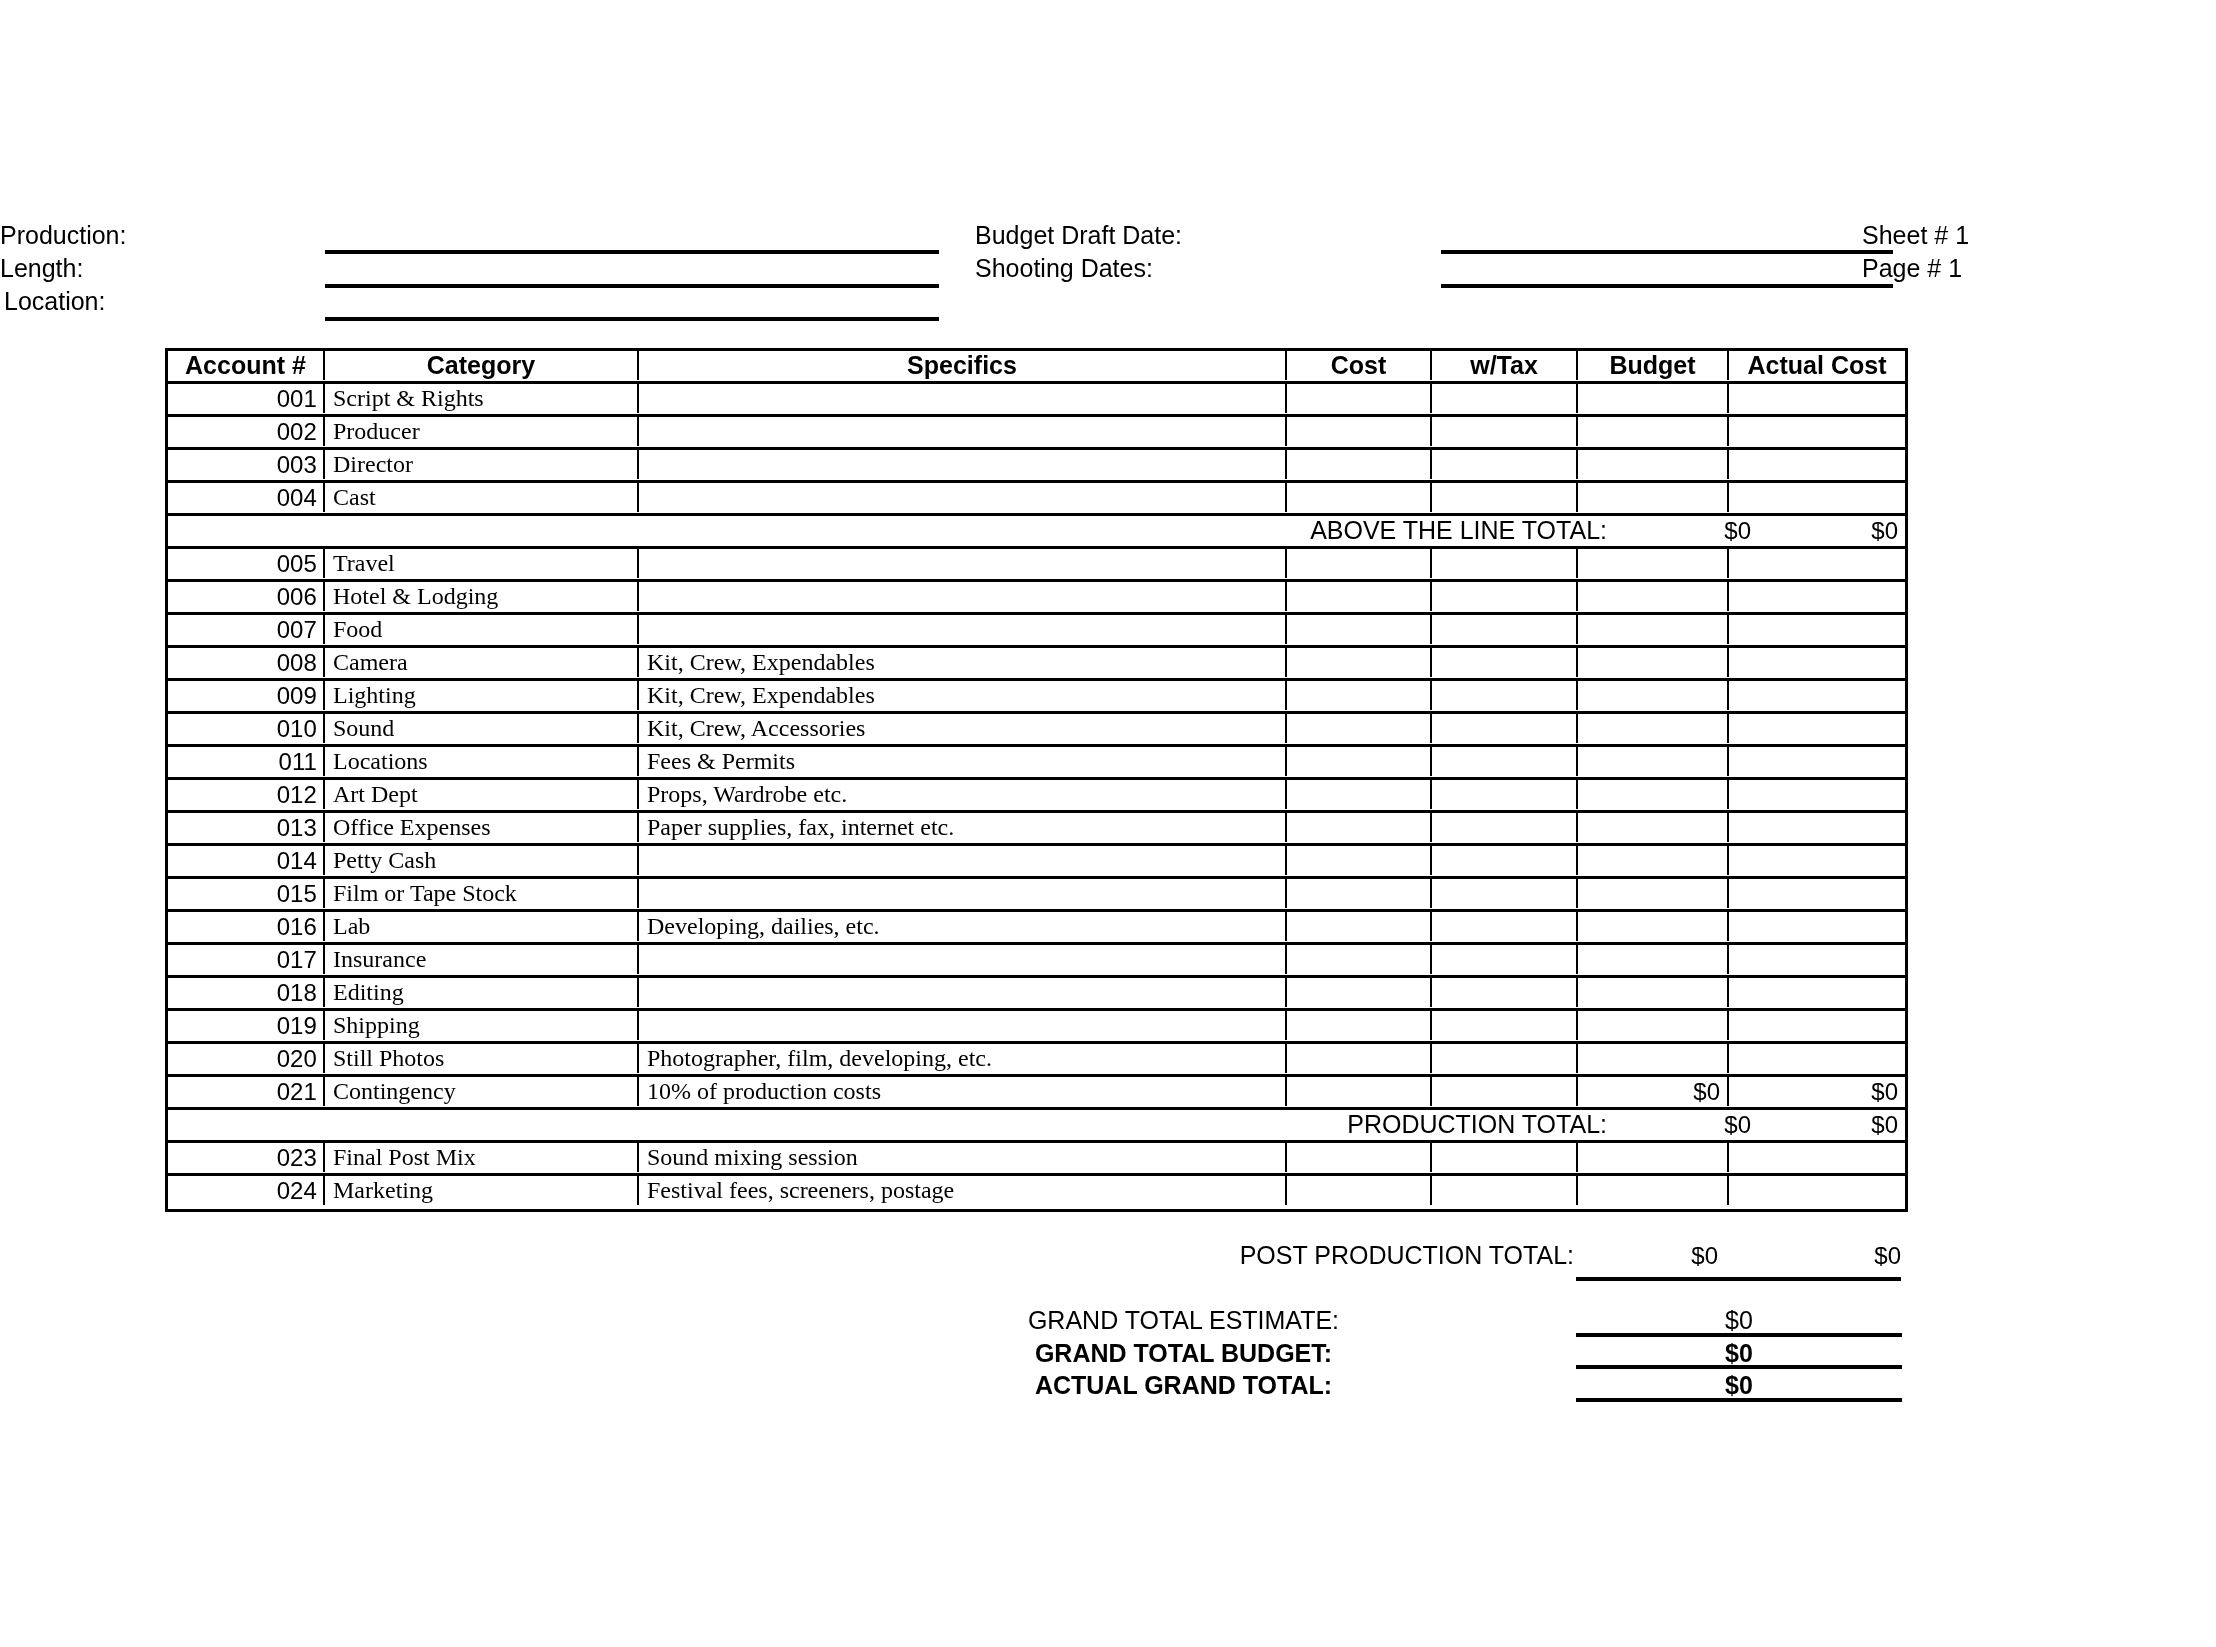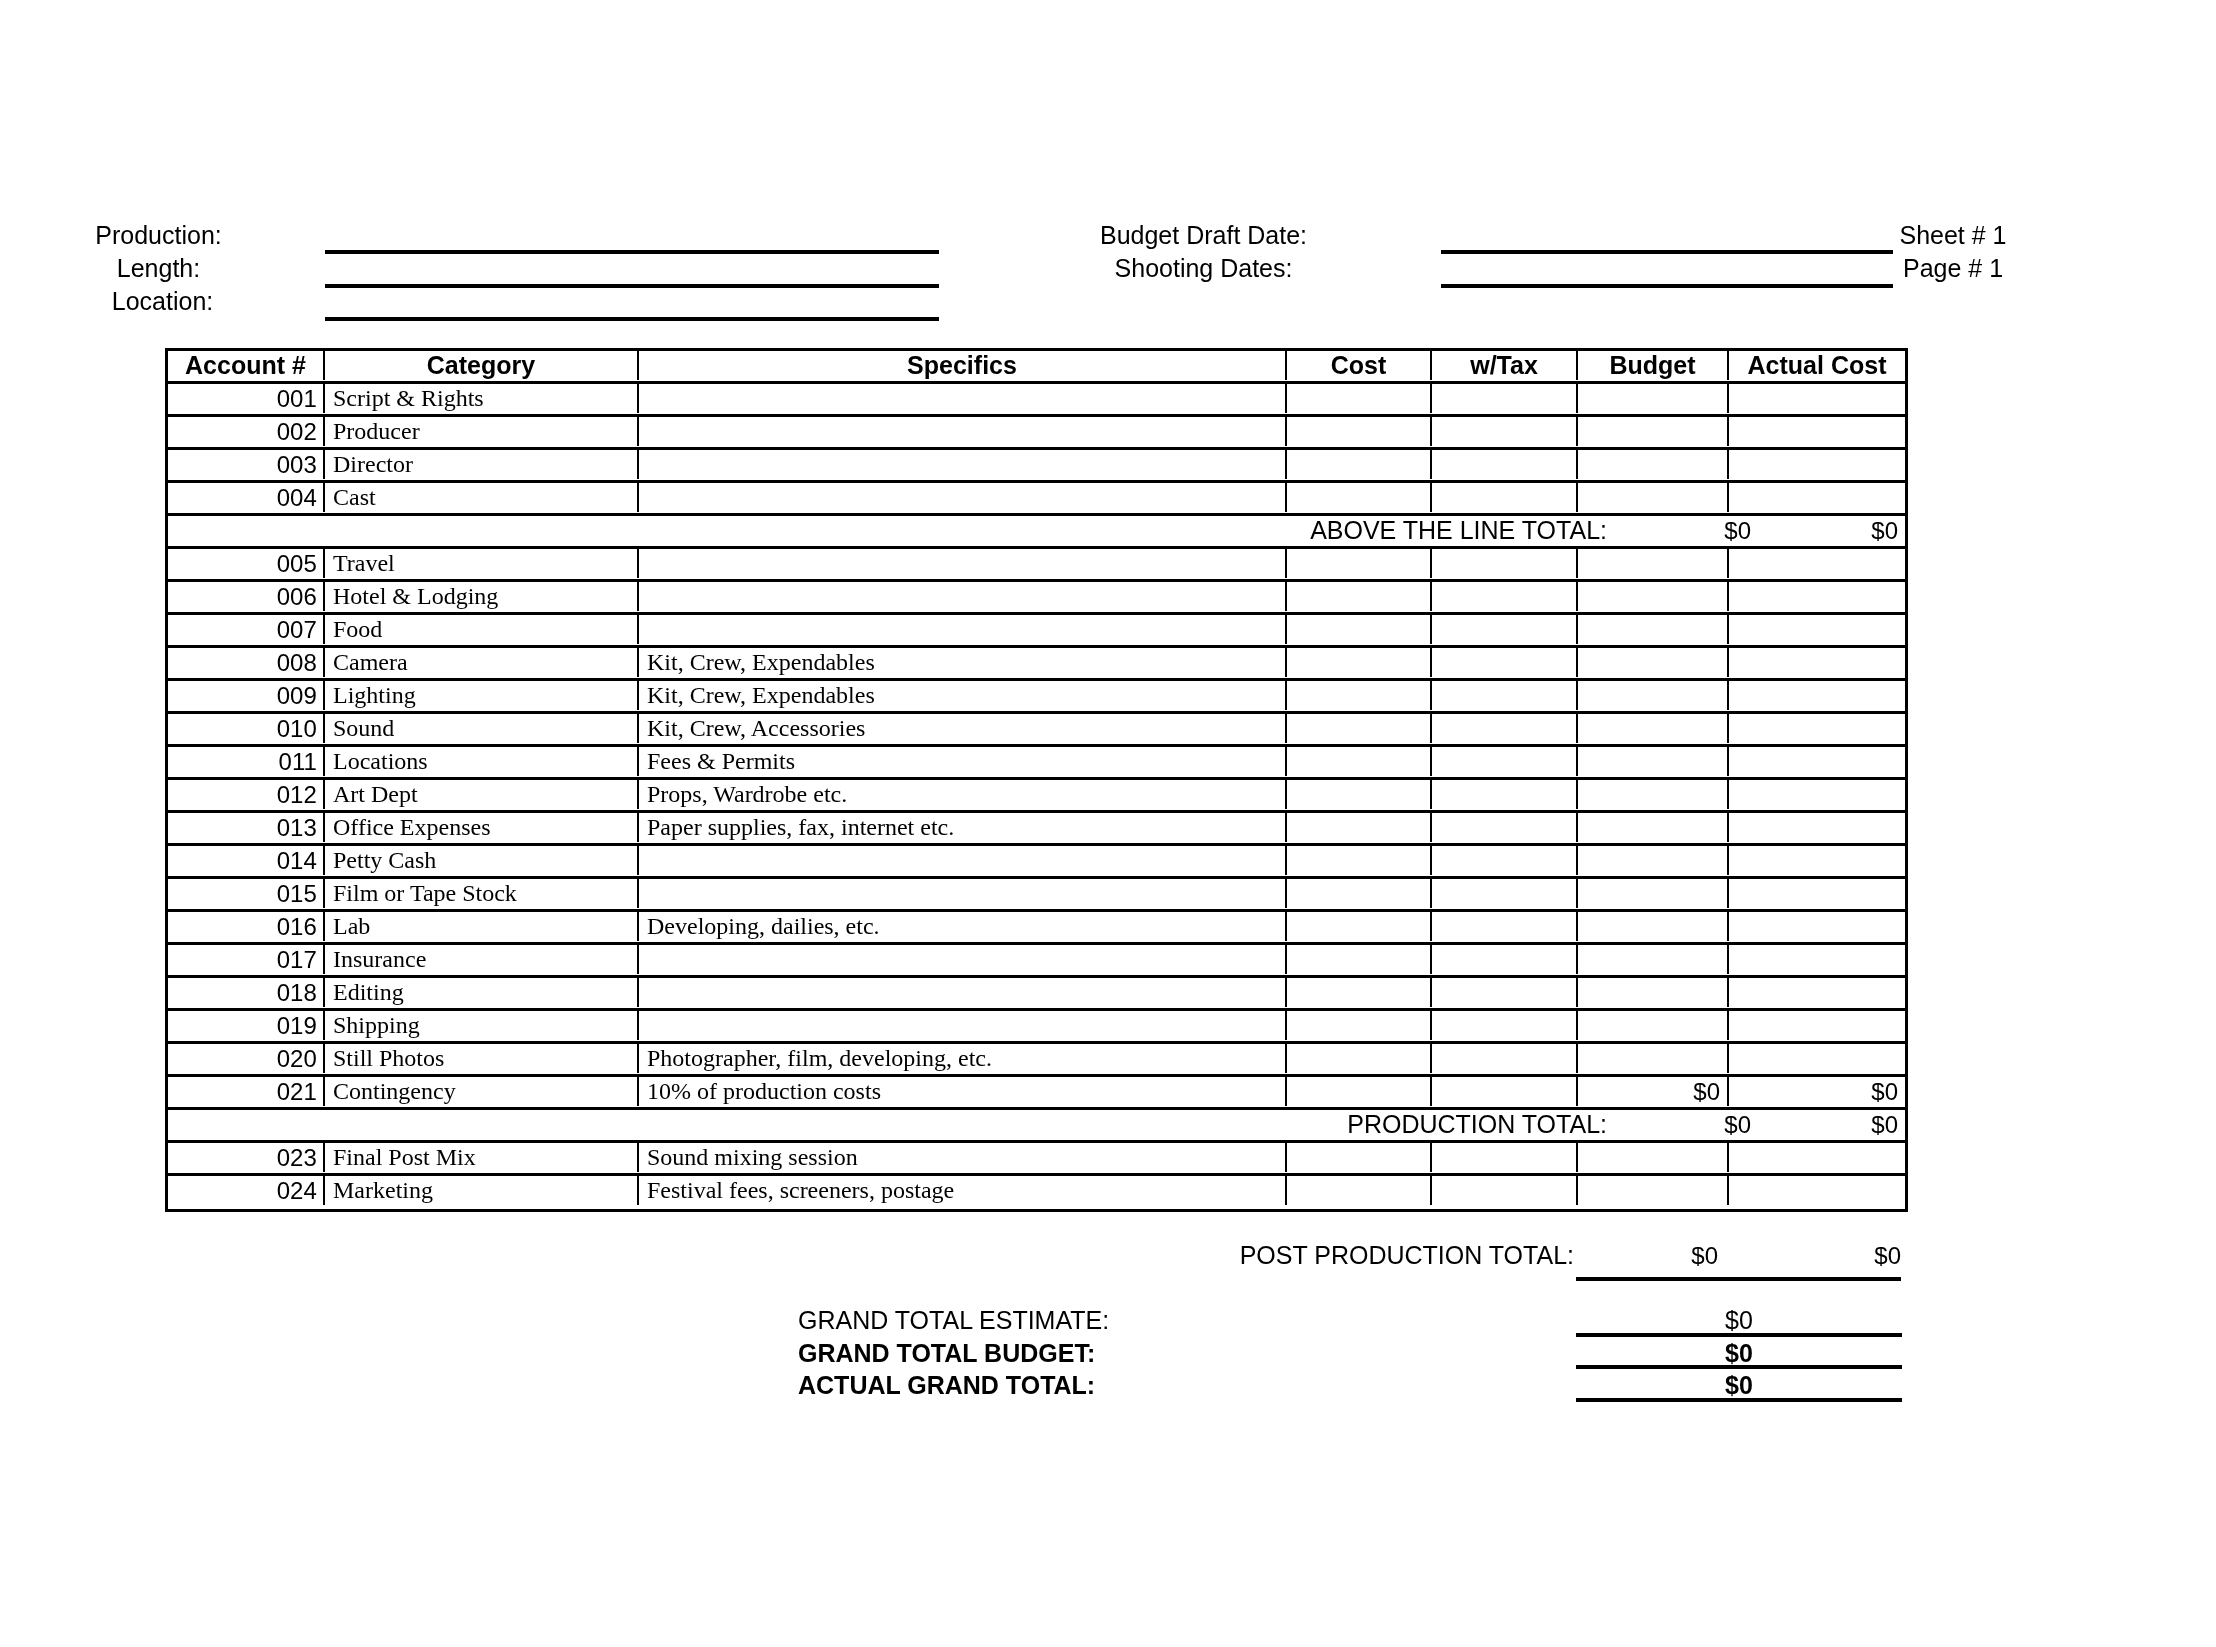--- a/index.html
+++ b/index.html
@@ -4,21 +4,21 @@
 <style>
   html,body { margin:0; padding:0; background:#ffffff; }
   .page {
     position:relative; width:2217px; height:1647px;
     background:#ffffff; color:#000;
     font-family:"Liberation Sans", sans-serif;
     overflow:hidden;
   }
   
   .hdr-label { position:absolute; font-size:25px; line-height:26.6px; white-space:nowrap; }
-  .right-align { text-align:center; }
+  .right-align { text-align:left; }
   .fill-line { position:absolute; height:3.5px; background:#000; }
 
   
   .budget-table {
     position:absolute; left:165px; top:348px; width:1743px;
     border:3.5px solid #000; box-sizing:border-box; background:#fff;
   }
   .t-row {
     display:grid;
     grid-template-columns:155px 314px 648px 145px 146px 151px 1fr;
@@ -40,21 +40,21 @@
   .total .tl-budget { width:151px; text-align:right; padding-right:7px; font-size:24px; line-height:29px; box-sizing:border-box; }
   .total .tl-actual { flex:1; text-align:right; padding-right:7px; font-size:24px; line-height:29px; box-sizing:border-box; }
 
   
   .post-total { position:absolute; left:165px; top:1241px; width:1743px; display:flex; }
   .post-total .tl-label { width:1409px; text-align:right; font-size:25px; line-height:29px; white-space:nowrap; }
   .post-total .tl-budget { width:151px; text-align:right; padding-right:7px; font-size:24px; line-height:29px; box-sizing:border-box; }
   .post-total .tl-actual { flex:1; text-align:right; padding-right:7px; font-size:24px; line-height:29px; box-sizing:border-box; }
 
   
-  .gt-label { position:absolute; left:798px; width:771px; text-align:left; font-size:25px; line-height:26.6px; white-space:nowrap; }
+  .gt-label { position:absolute; left:798px; width:771px; text-align:center; font-size:25px; line-height:26.6px; white-space:nowrap; }
   .gt-value { position:absolute; left:1576px; width:326px; text-align:center; font-size:25px; line-height:26.6px; }
   .gt-line  { position:absolute; left:1576px; width:326px; height:3.5px; background:#000; }
   .bold { font-weight:bold; }
 </style>
 </head>
 <body>
 
 <div class="page">
 
   <div class="hdr-label right-align" style="left:0;width:317px;top:222px;">Production:</div>

